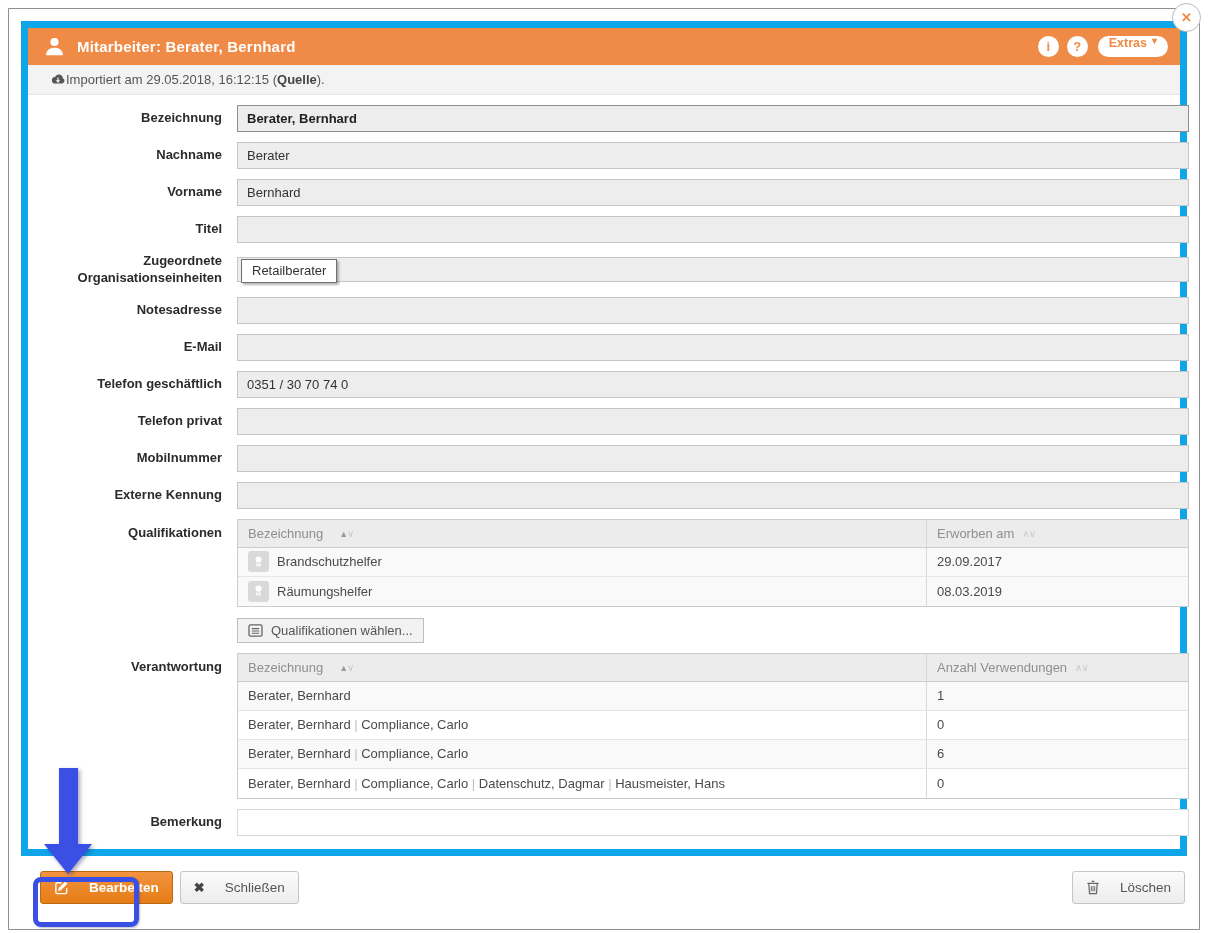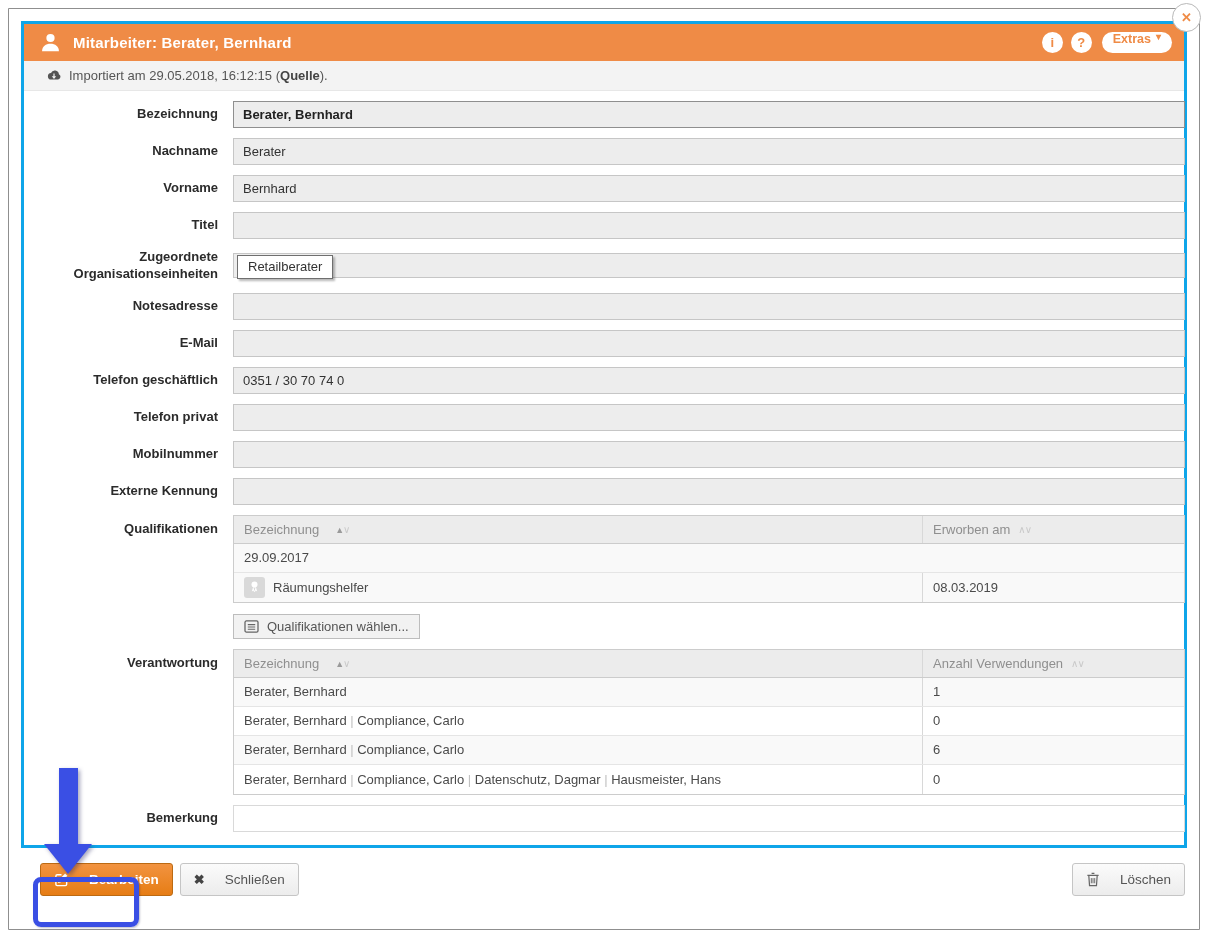--- a/index.html
+++ b/index.html
@@ -7,21 +7,21 @@
   body {
     width:1209px; height:933px; position:relative; background:#fff;
     font-family:"Liberation Sans", sans-serif; overflow:hidden;
   }
   .window {
     position:absolute; left:8px; top:8px; width:1192px; height:922px;
     border:1px solid #8f8f8f; border-top-right-radius:16px; background:#fff;
     padding:12px;
   }
   
-  .panel { border:3px solid #0ea5e9; background:#4c1d95; }
+  .panel { border:7px solid #0ea5e9; background:#4c1d95; }
   .titlebar {
     height:37px; background:#ef8b46; display:flex; align-items:center;
     padding:0 12px 0 15px;
   }
   .titlebar .title {
     color:#fff; font-weight:bold; font-size:15px; margin-left:11px; flex:1;
     letter-spacing:.2px;
   }
   .round-ico {
     width:21px; height:21px; border-radius:50%; background:#fff; color:#ef8b46;
@@ -29,21 +29,21 @@
     justify-content:center; margin-left:8px; cursor:pointer;
   }
   .extras-btn {
     margin-left:10px; height:21px; border-radius:11px; background:#fff;
     color:#ef8b46; font-weight:bold; font-size:12.5px; display:flex;
     align-items:flex-start; padding:0 11px; gap:5px; cursor:pointer;
   }
   .extras-btn .caret { font-size:10px; line-height:1; }
   .importbar {
     height:30px; background:#f3f3f3; border-bottom:1px solid #e7e7e7;
-    display:flex; align-items:center; padding-left:22px; gap:7px;
+    display:flex; align-items:center; padding-left:22px; 
     font-size:13px; color:#555;
   }
   .importbar b { color:#444; }
   .content { padding:10px 0 13px 0; background:#fff; }
   
   .row { display:flex; align-items:center; margin-bottom:10px; }
   .row.top { align-items:flex-start; }
   .row:last-child { margin-bottom:0; }
   .flabel {
     width:194px; text-align:right; font-weight:bold; font-size:13px;
@@ -248,20 +248,29 @@
               <div class="c-name">
                 <span>Bezeichnung</span>
                 <span class="sort"><span class="s-asc">▲</span><span class="s-ch">∨</span></span>
               </div>
               <div class="c-val">
                 <span>Erworben am</span>
                 <span class="sort"><span class="s-ch">∧</span><span class="s-ch">∨</span></span>
               </div>
             </div>
             <div class="t-row">
+              <div class="c-name">
+                  <span class="q-ico">
+                    <svg width="13" height="14" viewBox="0 0 16 16">
+                      <circle cx="8" cy="5" r="3.7" fill="#fff"></circle>
+                      <path d="M6.2 8.2 4.7 13.4l2-1.1.9 2.1 1.5-4.8zM9.8 8.2l1.5 5.2-2-1.1-.9 2.1-1.5-4.8z" fill="#fff"></path>
+                    </svg>
+                  </span>
+                  <span>Brandschutzhelfer</span>
+                </div>
               <div class="c-val">
                   <span>29.09.2017</span>
                 </div>
             </div>
             <div class="t-row">
               <div class="c-name">
                   <span class="q-ico">
                     <svg width="13" height="14" viewBox="0 0 16 16">
                       <circle cx="8" cy="5" r="3.7" fill="#fff"></circle>
                       <path d="M6.2 8.2 4.7 13.4l2-1.1.9 2.1 1.5-4.8zM9.8 8.2l1.5 5.2-2-1.1-.9 2.1-1.5-4.8z" fill="#fff"></path>

